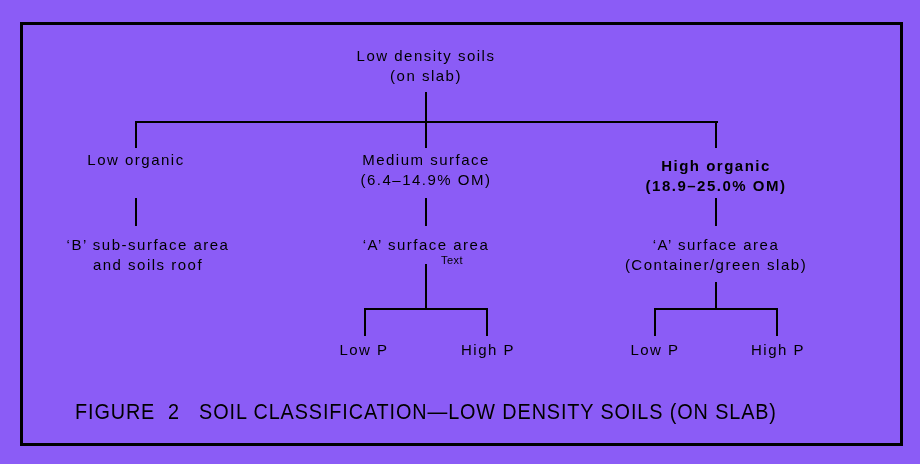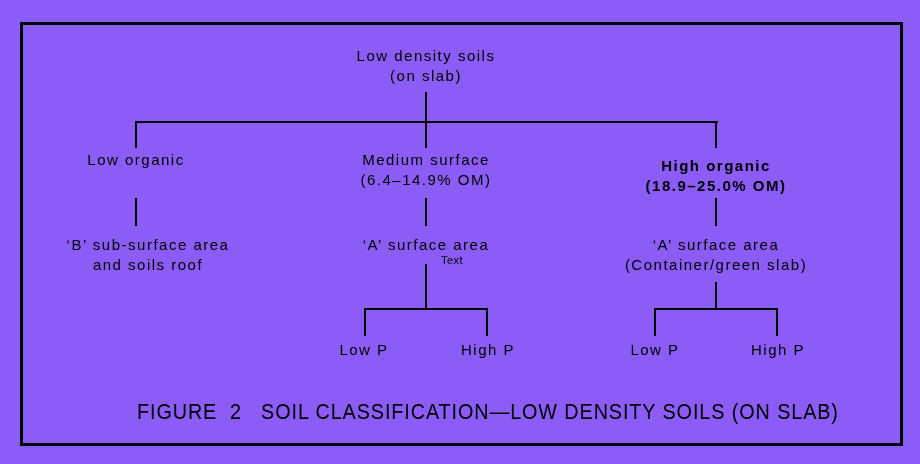--- a/index.html
+++ b/index.html
@@ -45,24 +45,24 @@
   }
   .mini-note {
     position: absolute;
     font-size: 11px;
     letter-spacing: 0.5px;
     line-height: 10px;
     white-space: nowrap;
   }
   .caption-wrap {
     position: absolute;
-    left: 28px;
+    left: 36px;
     top: 399px;
     width: 850px;
-    text-align: right;
+    text-align: left;
   }
   .caption-text {
     display: inline-block;
     font-size: 22px;
     line-height: 26px;
     letter-spacing: 1px;
     white-space: pre;
     transform: scaleX(0.9);
     transform-origin: center;
   }

